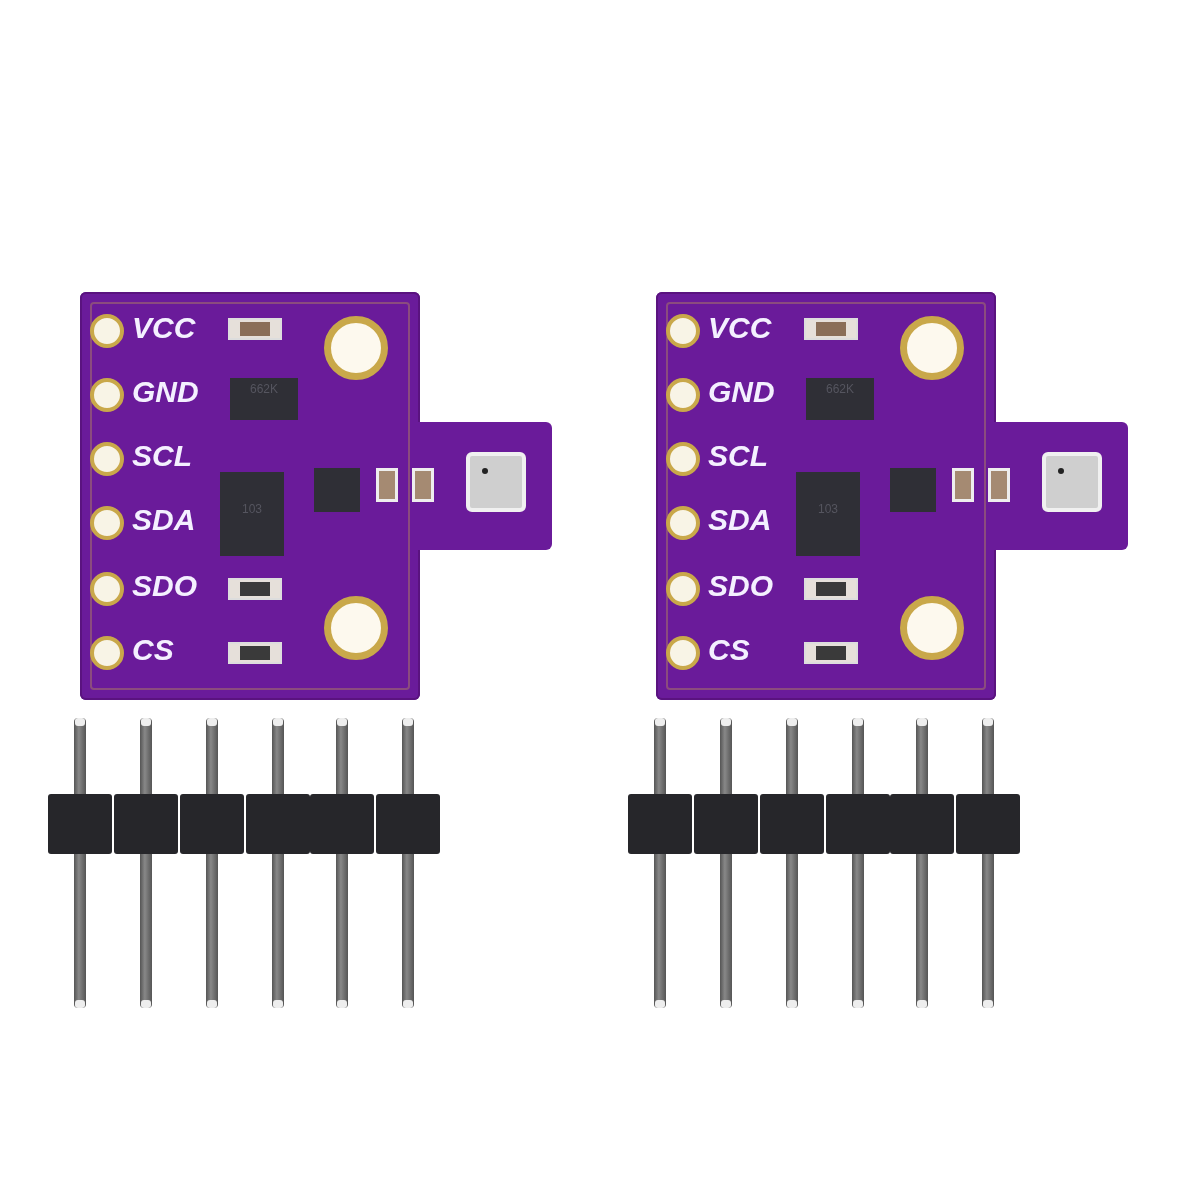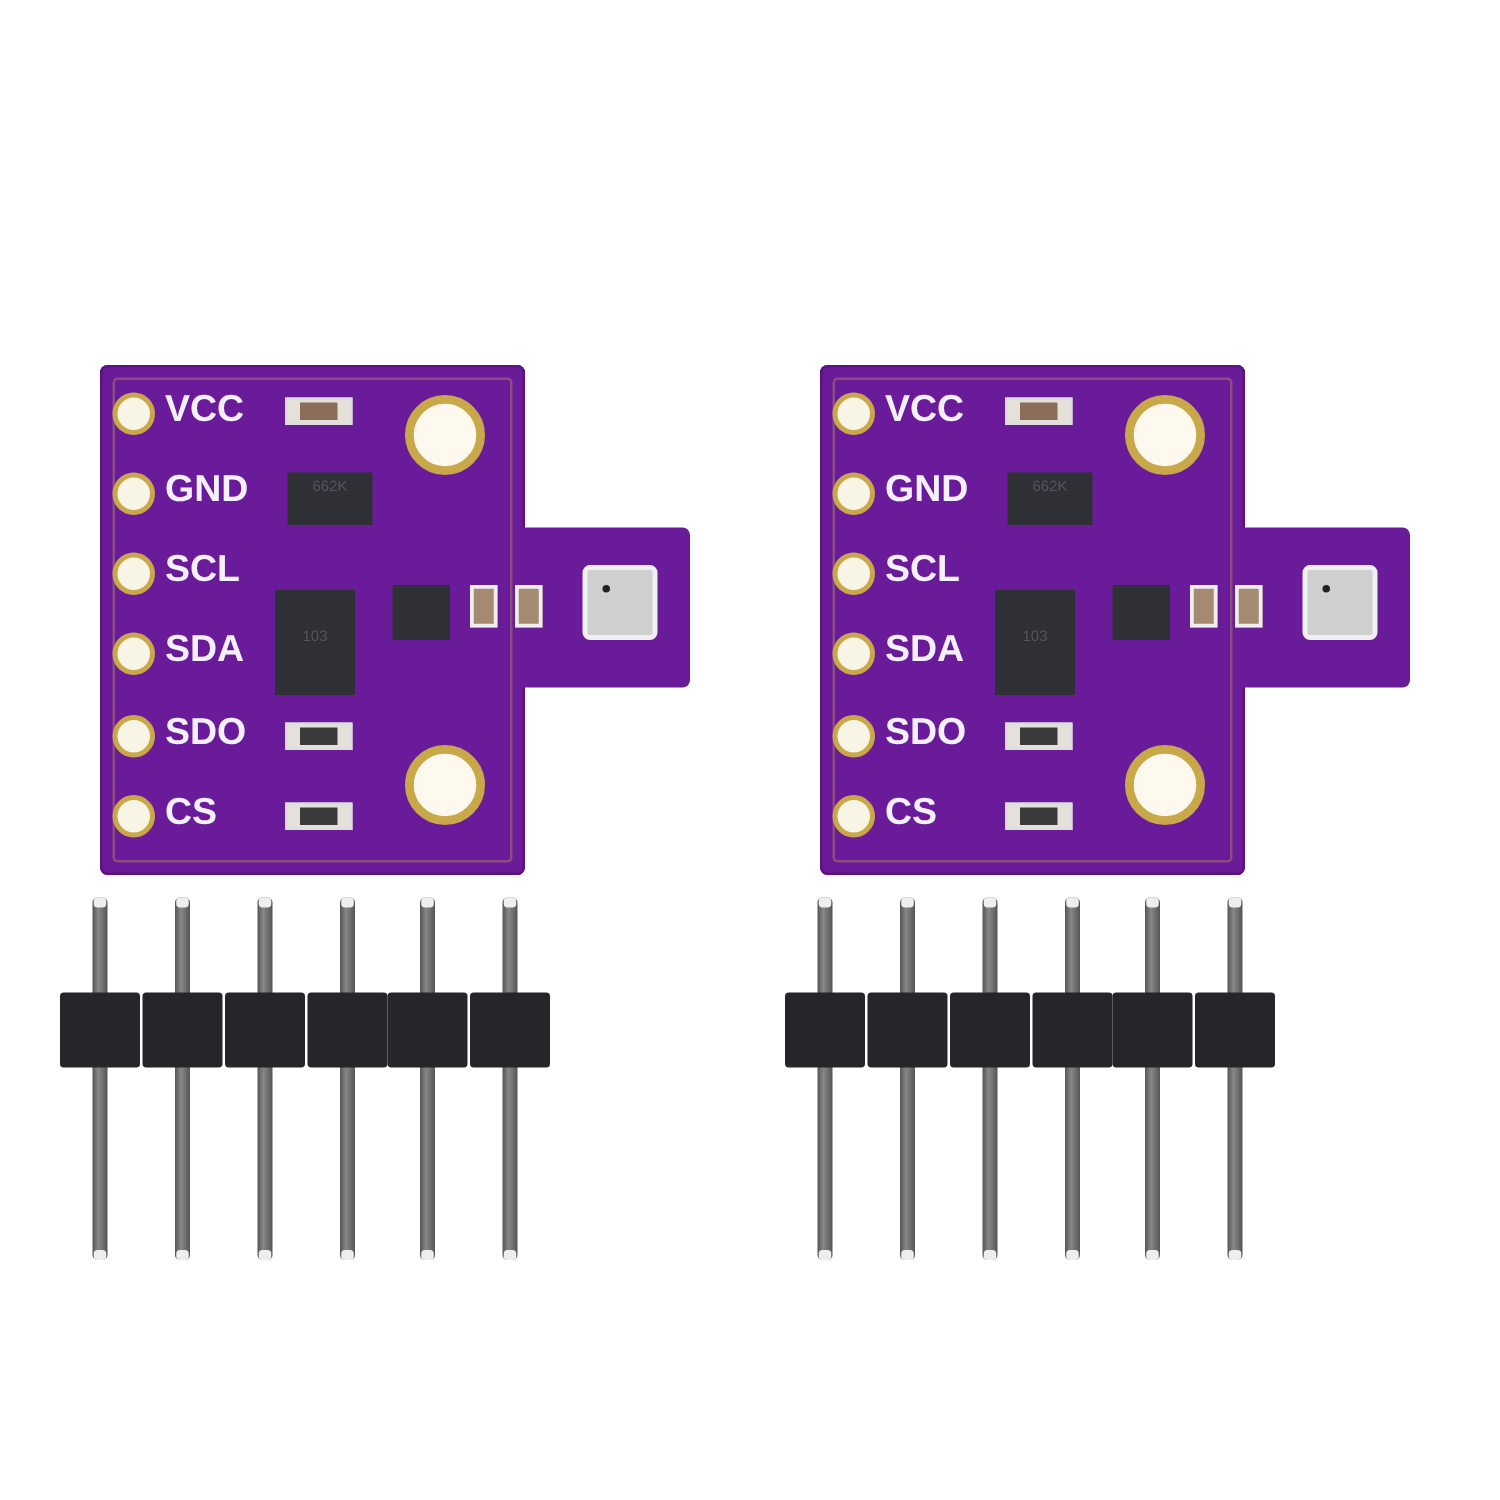--- a/index.html
+++ b/index.html
@@ -3,21 +3,21 @@
 <meta charset="utf-8">
 <style>
   html,body{margin:0;padding:0;background:#ffffff;}
   body{width:1200px;height:1200px;position:relative;overflow:hidden;font-family:"Liberation Sans",sans-serif;}
   .board{position:absolute;width:480px;height:440px;}
   .pcb{position:absolute;left:6px;top:12px;width:340px;height:408px;background:#6a1b9a;border-radius:6px;
        box-shadow:inset 0 0 0 2px #5a137f;}
   .pcb::before{content:"";position:absolute;left:10px;top:10px;right:10px;bottom:10px;border:2px solid #c9a84a;border-radius:4px;opacity:.35;}
   .tab{position:absolute;left:340px;top:142px;width:138px;height:128px;background:#6a1b9a;border-radius:0 6px 6px 0;}
   .pad{position:absolute;left:16px;width:34px;height:34px;border-radius:50%;background:#f8f4e6;border:4px solid #c9a84a;box-sizing:border-box;}
-  .label{position:absolute;left:58px;color:#f4f0ff;font-weight:bold;font-size:30px;letter-spacing:0px;}
+  .label{position:absolute;left:58px;color:#f4f0ff;font-weight:bold;font-size:30px;letter-spacing:0px;font-style:italic;}
   .hole{position:absolute;width:64px;height:64px;border-radius:50%;background:#fdf9ee;border:7px solid #c9a84a;box-sizing:border-box;}
   .smd{position:absolute;background:#e6e0da;border:2px solid #ddd;box-sizing:border-box;}
   .smd .body{position:absolute;left:10px;right:10px;top:2px;bottom:2px;background:#3a3a3a;}
   .cap{position:absolute;width:22px;height:34px;background:#a58a72;border:3px solid #eee;box-sizing:border-box;}
   .chip{position:absolute;background:#2f2f36;}
   .chip .mark{position:absolute;width:100%;text-align:center;color:#55555f;font-size:12px;top:4px;}
   .sensor{position:absolute;width:60px;height:60px;background:#cfcfcf;border:4px solid #f0f0f0;border-radius:6px;box-sizing:border-box;}
   .sensor .dot{position:absolute;left:12px;top:12px;width:6px;height:6px;background:#222;border-radius:50%;}
   .header{position:absolute;width:400px;height:300px;}
   .pin{position:absolute;width:12px;height:290px;top:0;background:linear-gradient(90deg,#555 0,#888 40%,#555 100%);border-radius:4px 4px 4px 4px;}

